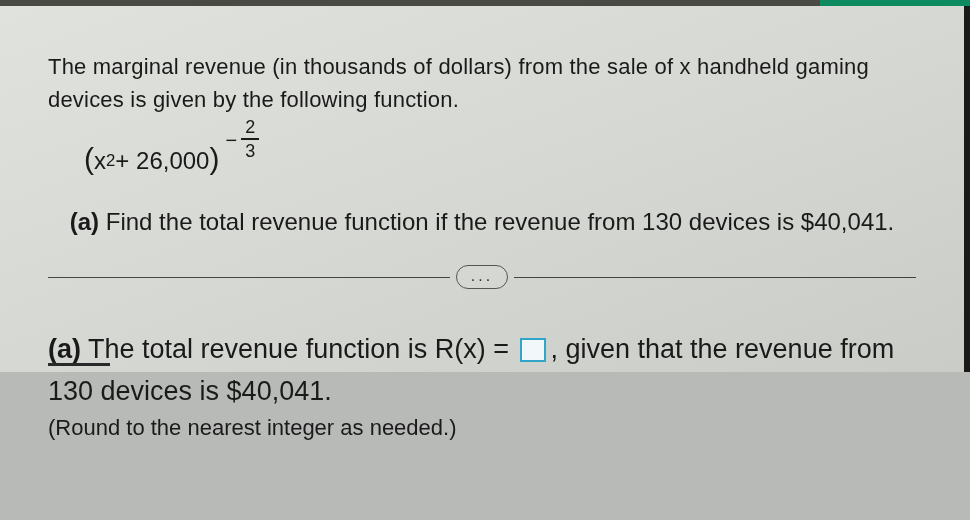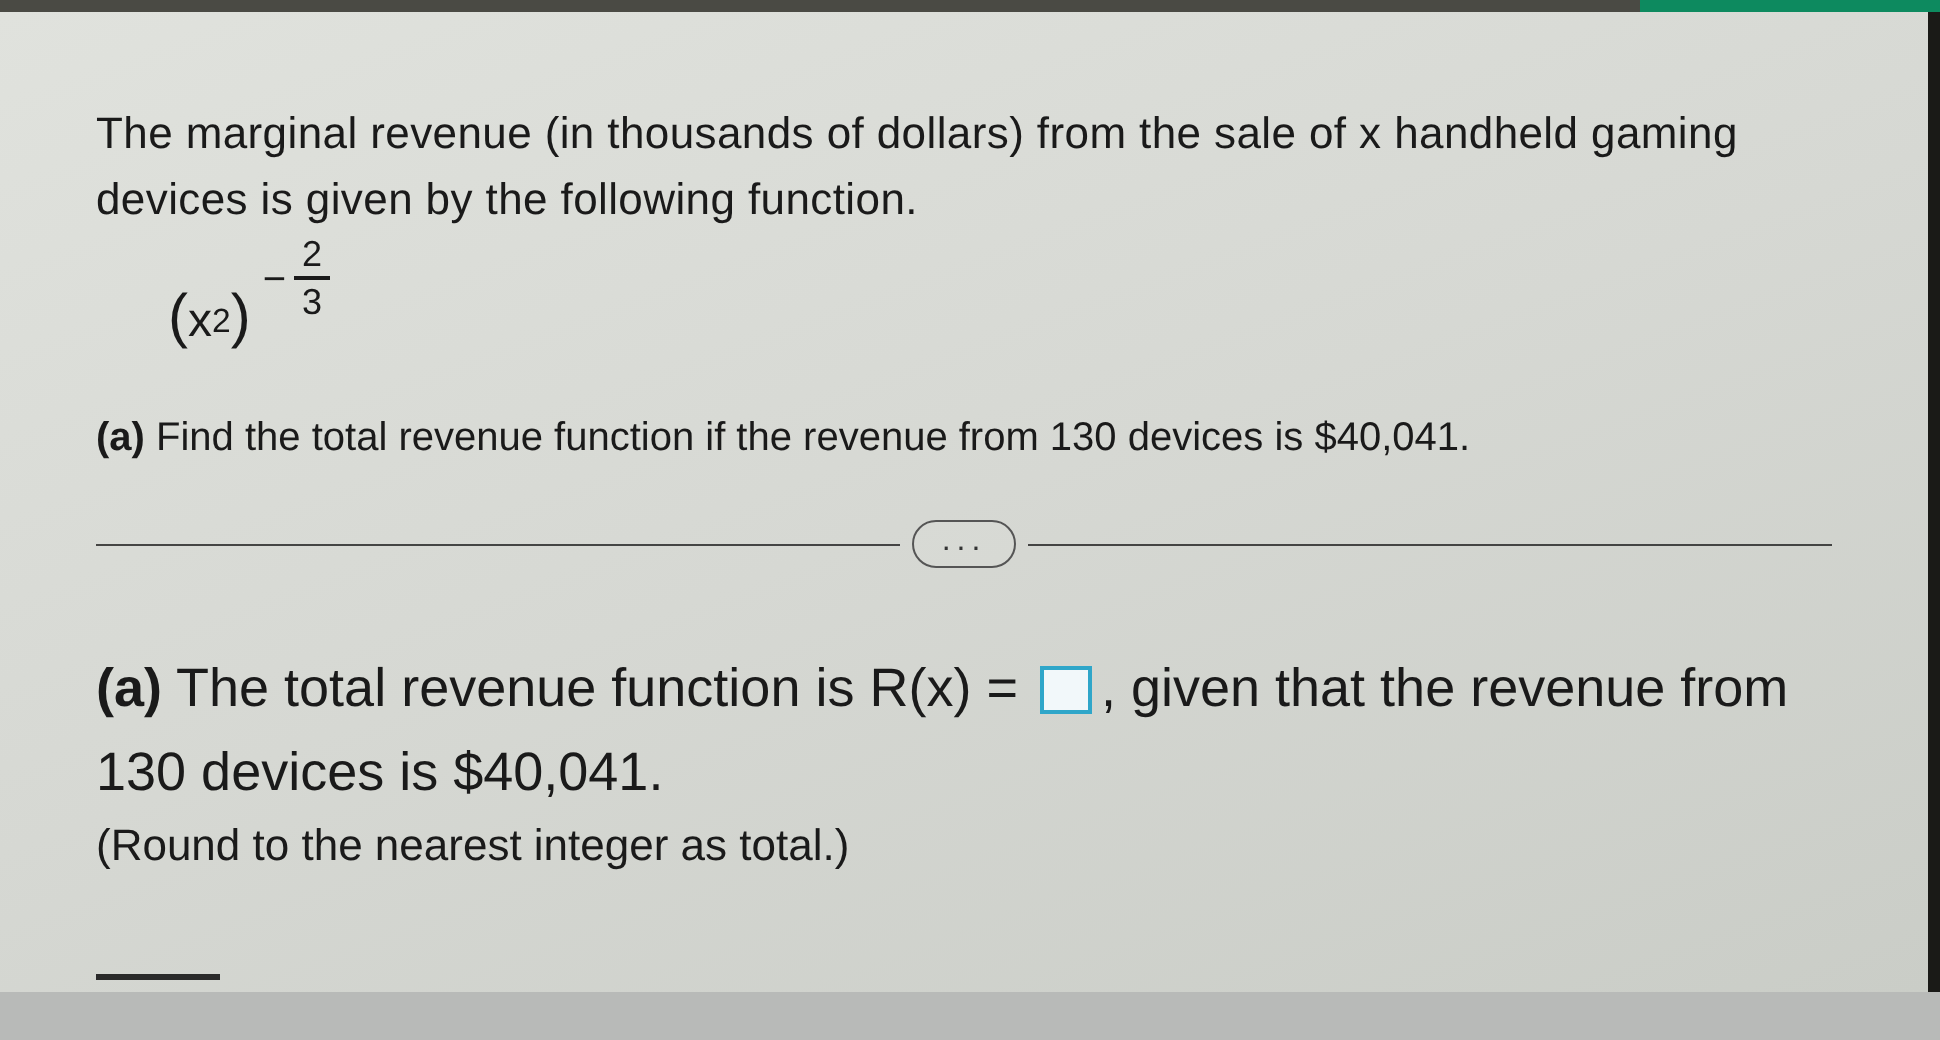--- a/index.html
+++ b/index.html
@@ -7,21 +7,21 @@
     margin: 0; padding: 0;
     width: 970px; height: 520px;
     overflow: hidden;
   }
   body {
     background: #b8bab8;
     font-family: Arial, Helvetica, sans-serif;
   }
   .sheet {
     width: 970px;
-    height: 496px;
+    height: 372px;
     background: linear-gradient(160deg, #e0e2dd 0%, #d6d8d3 50%, #cacdc7 100%);
     position: relative;
     border-top: 6px solid #4a4a44;
     border-right: 6px solid #1a1a17;
     padding: 44px 48px 30px 48px;
     color: #1a1a1a;
   }
   .sheet::before{
     content:"";
     position:absolute;
@@ -55,22 +55,23 @@
   .frac {
     display: inline-flex;
     flex-direction: column;
     align-items: center;
     line-height: 1;
   }
   .frac .num { padding: 0 4px 2px; }
   .frac .bar { width: 100%; height: 2px; background: #1a1a1a; }
   .frac .den { padding: 2px 4px 0; }
   .part-a {
-    font-size: 20px;
+    font-size: 24px;
     margin: 0 0 29px 0;
+    text-align: center;
   }
   .part-a .b { font-weight: bold; }
   .sep-row {
     display: flex;
     align-items: center;
     margin: 28px 0 40px 0;
   }
   .sep-line { flex: 1; height: 1px; background: #2a2a2a; opacity:.85; }
   .ellipsis-pill {
     margin: 0 6px;
@@ -112,20 +113,21 @@
 <body>
 
 <div class="sheet">
 
   <p class="qtext">The marginal revenue (in thousands of dollars) from the sale of x handheld gaming devices is given by the following function.</p>
 
   <div class="formula-row">
     <span style="font-size:30px; position:relative; top:-2px; margin-left:2px;">(</span>
     <span>x</span>
       <sup class="sq">2</sup>
+    <span> + 26,000</span>
     <span style="font-size:30px; position:relative; top:-2px;">)</span>
     <span class="sup-exp">
       <span class="neg">−</span>
       <span class="frac">
         <span class="num">2</span>
         <span class="bar"></span>
         <span class="den">3</span>
       </span>
     </span>
   </div>
@@ -136,16 +138,16 @@
 
   <div class="sep-row">
     <div class="sep-line"></div>
     <div class="ellipsis-pill">...</div>
     <div class="sep-line"></div>
   </div>
 
   <p class="answer">
     <span class="b">(a)</span><span> The total revenue function is R(x) = </span><span class="answer-box"></span><span>, given that the revenue from 130 devices is $40,041.</span>
   </p>
-  <p class="round-note">(Round to the nearest integer as total.)</p>
+  <p class="round-note">(Round to the nearest integer as needed.)</p>
 
   <div class="bottom-bar"></div>
 </div>
 
 </body></html>

